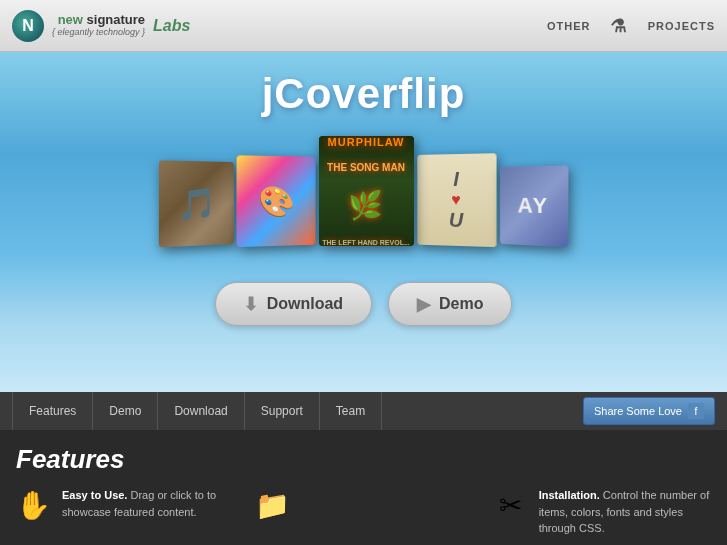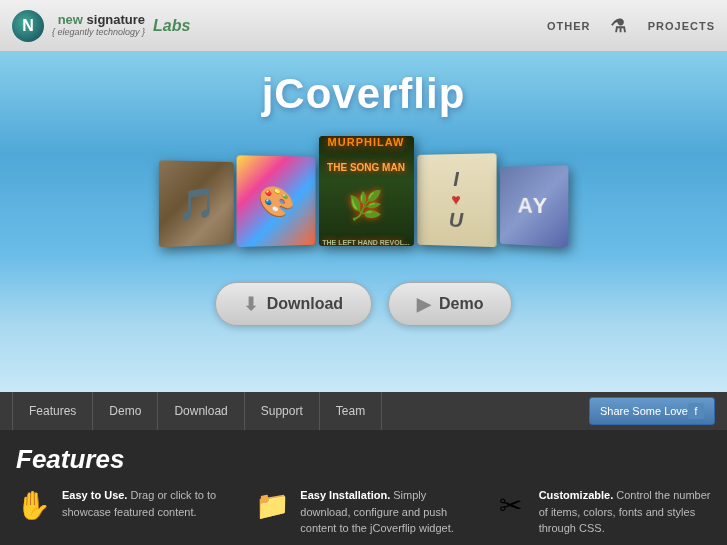--- a/index.html
+++ b/index.html
@@ -219,20 +219,21 @@
     .nav-link:first-child { border-left: 1px solid #555; }
     .share-btn {
       background: linear-gradient(to bottom, #6699cc, #4477aa);
       color: white;
       font-size: 11px;
       padding: 5px 10px;
       border-radius: 3px;
       cursor: pointer;
       display: flex;
       align-items: center;
+      gap: 6px;
       border: 1px solid #3366aa;
     }
     .share-icon-box {
       width: 16px; height: 16px;
       background: #5588bb;
       border-radius: 2px;
       display: flex; align-items: center; justify-content: center;
       font-size: 10px;
     }
 
@@ -369,28 +370,24 @@
     <div class="feature-item">
       <div class="feature-icon">✋</div>
       <div class="feature-text">
         <strong>Easy to Use.</strong>
         <span> Drag or click to to showcase featured content.</span>
       </div>
     </div>
 
     <div class="feature-item">
       <div class="feature-icon">📁</div>
-      <div class="feature-text">
-        <strong>Easy Installation.</strong>
-        <span> Simply download, configure and push content to the jCoverflip widget.</span>
-      </div>
     </div>
 
     <div class="feature-item">
       <div class="feature-icon">✂</div>
       <div class="feature-text">
-        <strong>Customizable.</strong>
+        <strong>Installation.</strong>
         <span> Control the number of items, colors, fonts and styles through CSS.</span>
       </div>
     </div>
 
   </div>
 </div>
 
 </body></html>

